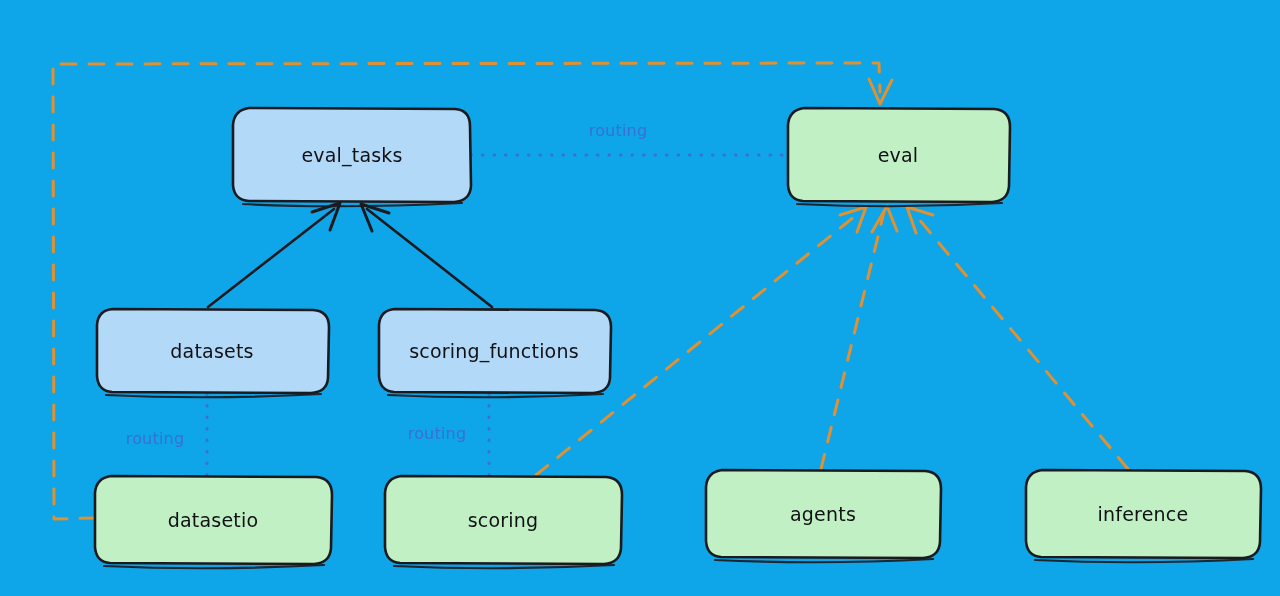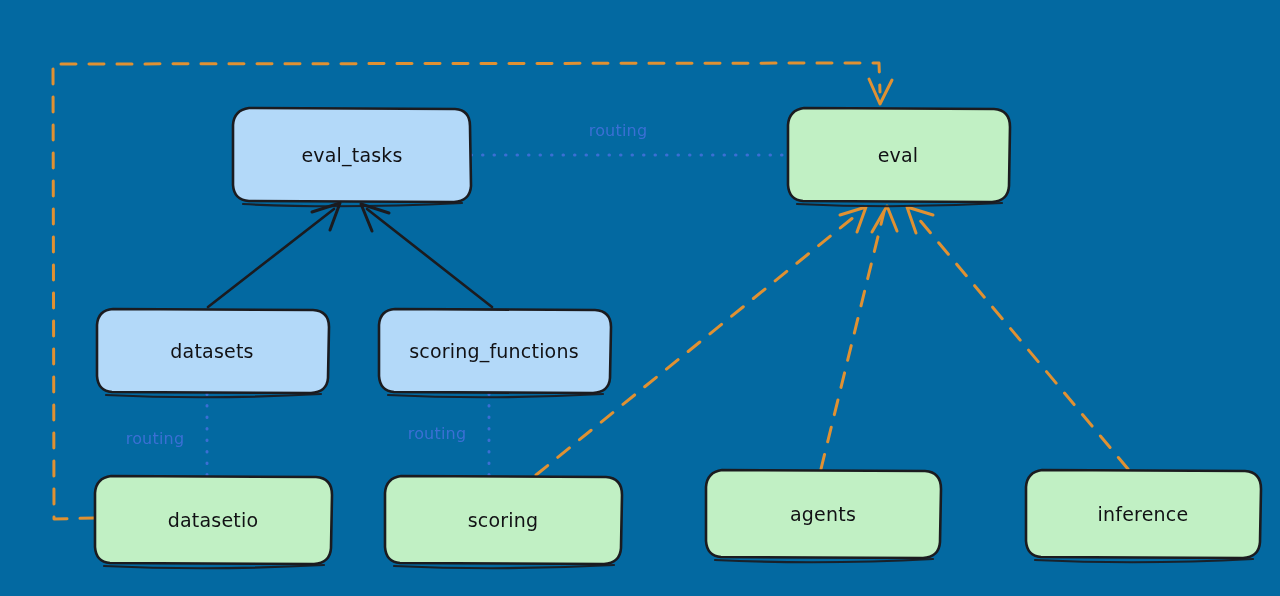--- a/index.html
+++ b/index.html
@@ -11,21 +11,21 @@
   body {
     width: 1280px;
     height: 596px;
     overflow: hidden;
     font-family: "DejaVu Sans", sans-serif;
   }
   #diagram-root {
     position: relative;
     width: 1280px;
     height: 596px;
-    background: #0369a1;
+    background: #0ea5e9;
   }
   svg.canvas {
     position: absolute;
     inset: 0;
     width: 1280px;
     height: 596px;
     display: block;
   }
   .node-rect {
     stroke: #1b1b1f;

